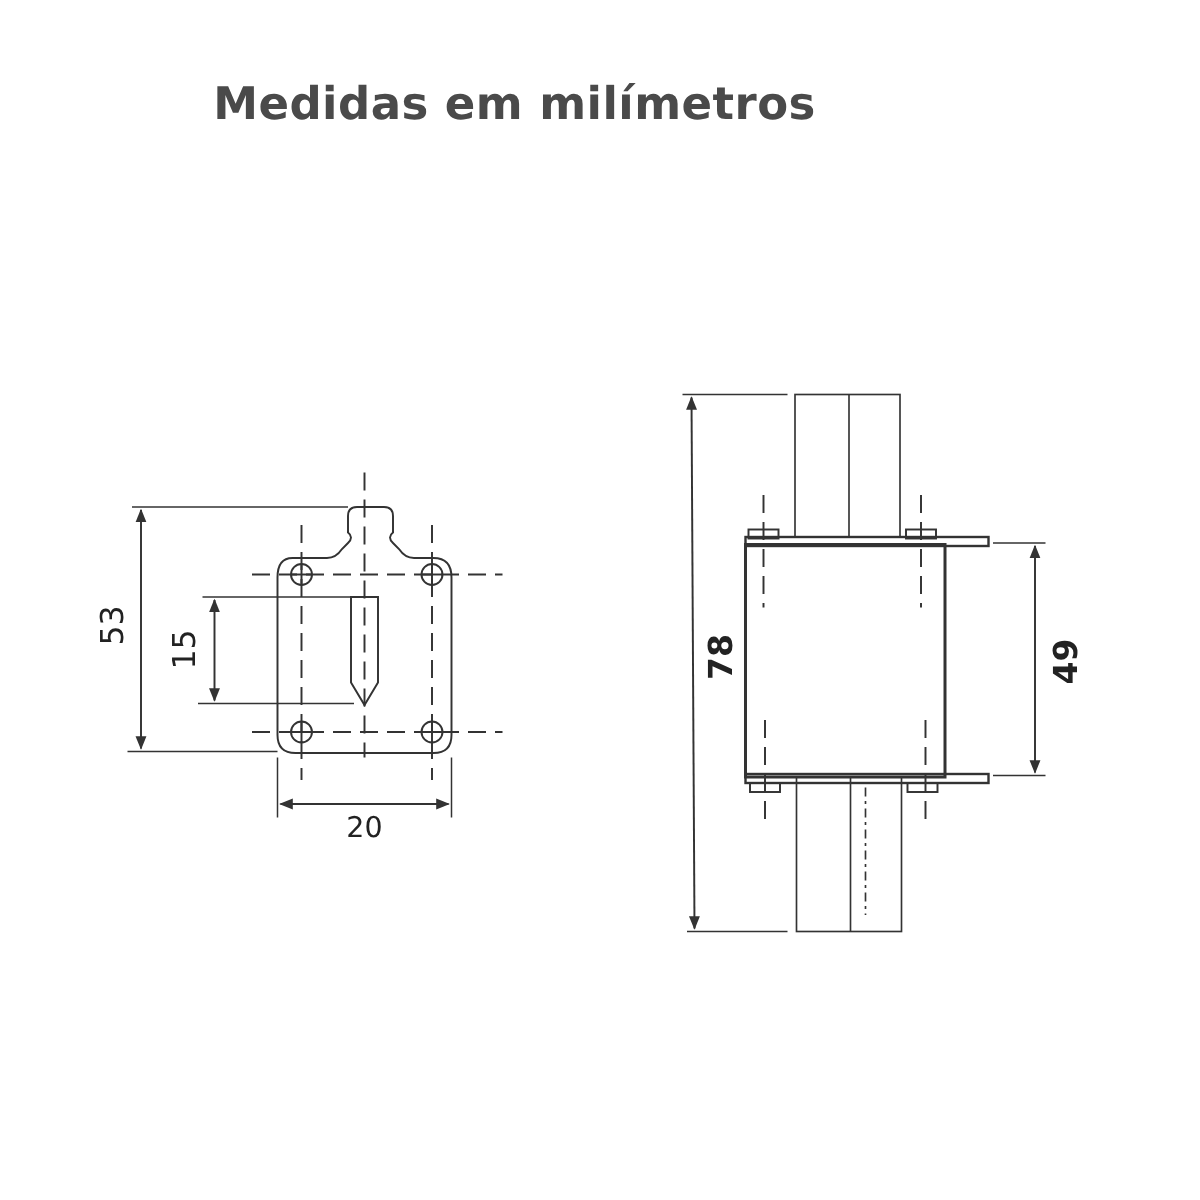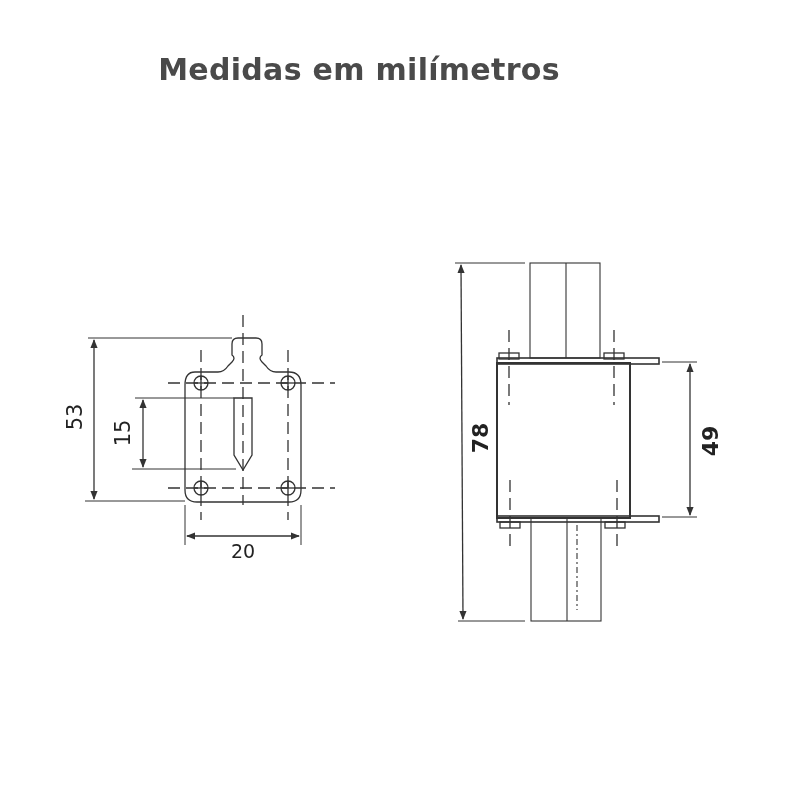--- a/index.html
+++ b/index.html
@@ -1,17 +1,17 @@
 <!DOCTYPE html>
 <html><head>
 <meta charset="utf-8">
 <style>
   html, body { margin:0; padding:0; background:#ffffff; }
   body { width:800px; height:800px; position:relative; overflow:hidden; font-family:"DejaVu Sans", sans-serif; }
-  .title { position:absolute; top:52px; left:16px; width:686px; text-align:center; font-size:30px; font-weight:bold; color:#4a4a4a; letter-spacing:0.3px; }
+  .title { position:absolute; top:52px; left:0; width:686px; text-align:center; font-size:30px; font-weight:bold; color:#4a4a4a; letter-spacing:0.3px; }
   svg { position:absolute; left:0; top:0; }
   .lbl { font-family:"DejaVu Sans", sans-serif; fill:#222; }
 </style>
 </head>
 <body>
 
 <div class="title">Medidas em milímetros</div>
 
 <svg width="800" height="800" viewBox="0 0 800 800">
   <defs>

